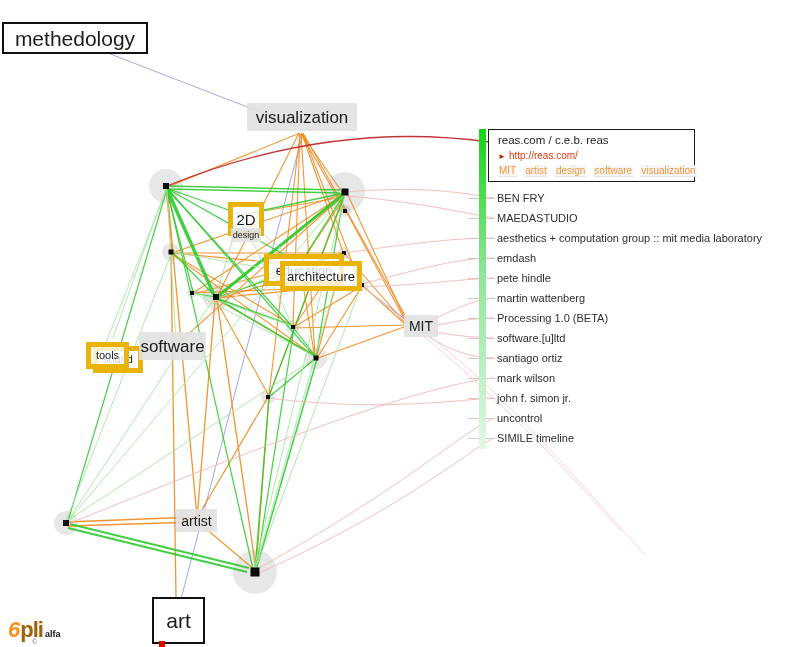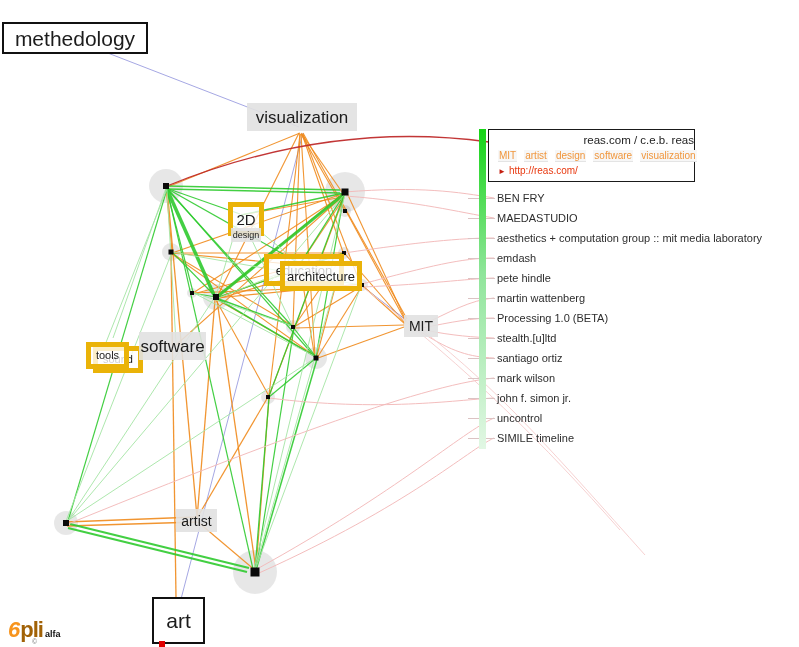--- a/index.html
+++ b/index.html
@@ -10,21 +10,21 @@
   .glabel{position:absolute;display:flex;align-items:center;justify-content:center;
           color:#1c1c1c;white-space:nowrap;line-height:1;}
   .t-bg{background:rgba(225,225,225,0.9);}
   .t-boxed{background:rgba(255,255,255,0.78);border:5px solid #eab308;}
   .t-boxed2{background:#fff;border:2px solid #111;}
   
   #green-bar{position:absolute;left:479px;top:129px;width:7px;height:320px;
              background:linear-gradient(#15d415,#8fe59a 45%,#e2f7e4);}
   #info-box{position:absolute;left:488px;top:129px;width:207px;height:53px;background:#fff;
             border:1px solid #1a1a1a;box-sizing:border-box;padding:4px 0 0 9px;}
-  #info-title{font-size:11.5px;color:#222;text-align:right;}
+  #info-title{font-size:11.5px;color:#222;}
   #info-tags{margin-top:4px;font-size:10px;color:#f0963c;}
   #info-tags span{margin-right:7px;background:#f7f7f7;border-bottom:1px solid #e4e4e4;padding:0 1px;}
   #info-link{margin-top:4px;font-size:10px;color:#e8380f;}
   #info-link .arrow{color:#c41f10;font-size:8px;margin-right:3px;}
   .list-row{position:absolute;left:497px;height:13px;font-size:11px;color:#2d2d2d;white-space:nowrap;}
   
   #toolbar{position:absolute;left:0;top:626px;width:799px;height:19px;}
   .tb-btn{position:absolute;top:0;height:19px;display:flex;align-items:center;justify-content:center;
           color:#fff;font-size:12.5px;background:#3f3f3f;box-sizing:border-box;}
   .tb-btn.active{background:#f4791f;}
@@ -209,33 +209,33 @@
       <div class="glabel t-bg" style="left: 139px; top: 332px; width: 67px; height: 28px; font-size: 17px;">software</div>
       <div class="glabel t-bg" style="left: 404px; top: 315px; width: 34px; height: 22px; font-size: 14px;">MIT</div>
       <div class="glabel t-bg" style="left: 176px; top: 509px; width: 41px; height: 23px; font-size: 14px;">artist</div>
       <div class="glabel t-boxed2" style="left: 152px; top: 597px; width: 49px; height: 43px; font-size: 21px;">art</div>
     </div>
 
   <div id="green-bar"></div>
 
   <div id="info-box">
     <div id="info-title">reas.com / c.e.b. reas</div>
+    <div id="info-link"><span class="arrow">►</span><span>http://reas.com/</span></div>
     <div id="info-tags"><span>MIT</span><span>artist</span><span>design</span><span>software</span><span>visualization</span></div>
-    <div id="info-link"><span class="arrow">►</span><span>http://reas.com/</span></div>
   </div>
 
   <div id="list-layer">
       <div class="list-row" style="top: 192px;">BEN FRY</div>
       <div class="list-row" style="top: 212px;">MAEDASTUDIO</div>
       <div class="list-row" style="top: 232px;">aesthetics + computation group :: mit media laboratory</div>
       <div class="list-row" style="top: 252px;">emdash</div>
       <div class="list-row" style="top: 272px;">pete hindle</div>
       <div class="list-row" style="top: 292px;">martin wattenberg</div>
       <div class="list-row" style="top: 312px;">Processing 1.0 (BETA)</div>
-      <div class="list-row" style="top: 332px;">stealth.[u]ltd</div>
+      <div class="list-row" style="top: 332px;">software.[u]ltd</div>
       <div class="list-row" style="top: 352px;">santiago ortiz</div>
       <div class="list-row" style="top: 372px;">mark wilson</div>
       <div class="list-row" style="top: 392px;">john f. simon jr.</div>
       <div class="list-row" style="top: 412px;">uncontrol</div>
       <div class="list-row" style="top: 432px;">SIMILE timeline</div>
     </div>
 
   <div id="logo">
     <span class="six">6</span><span class="pli">pli</span><span class="alfa">alfa</span>
     <span class="mark">©</span>

